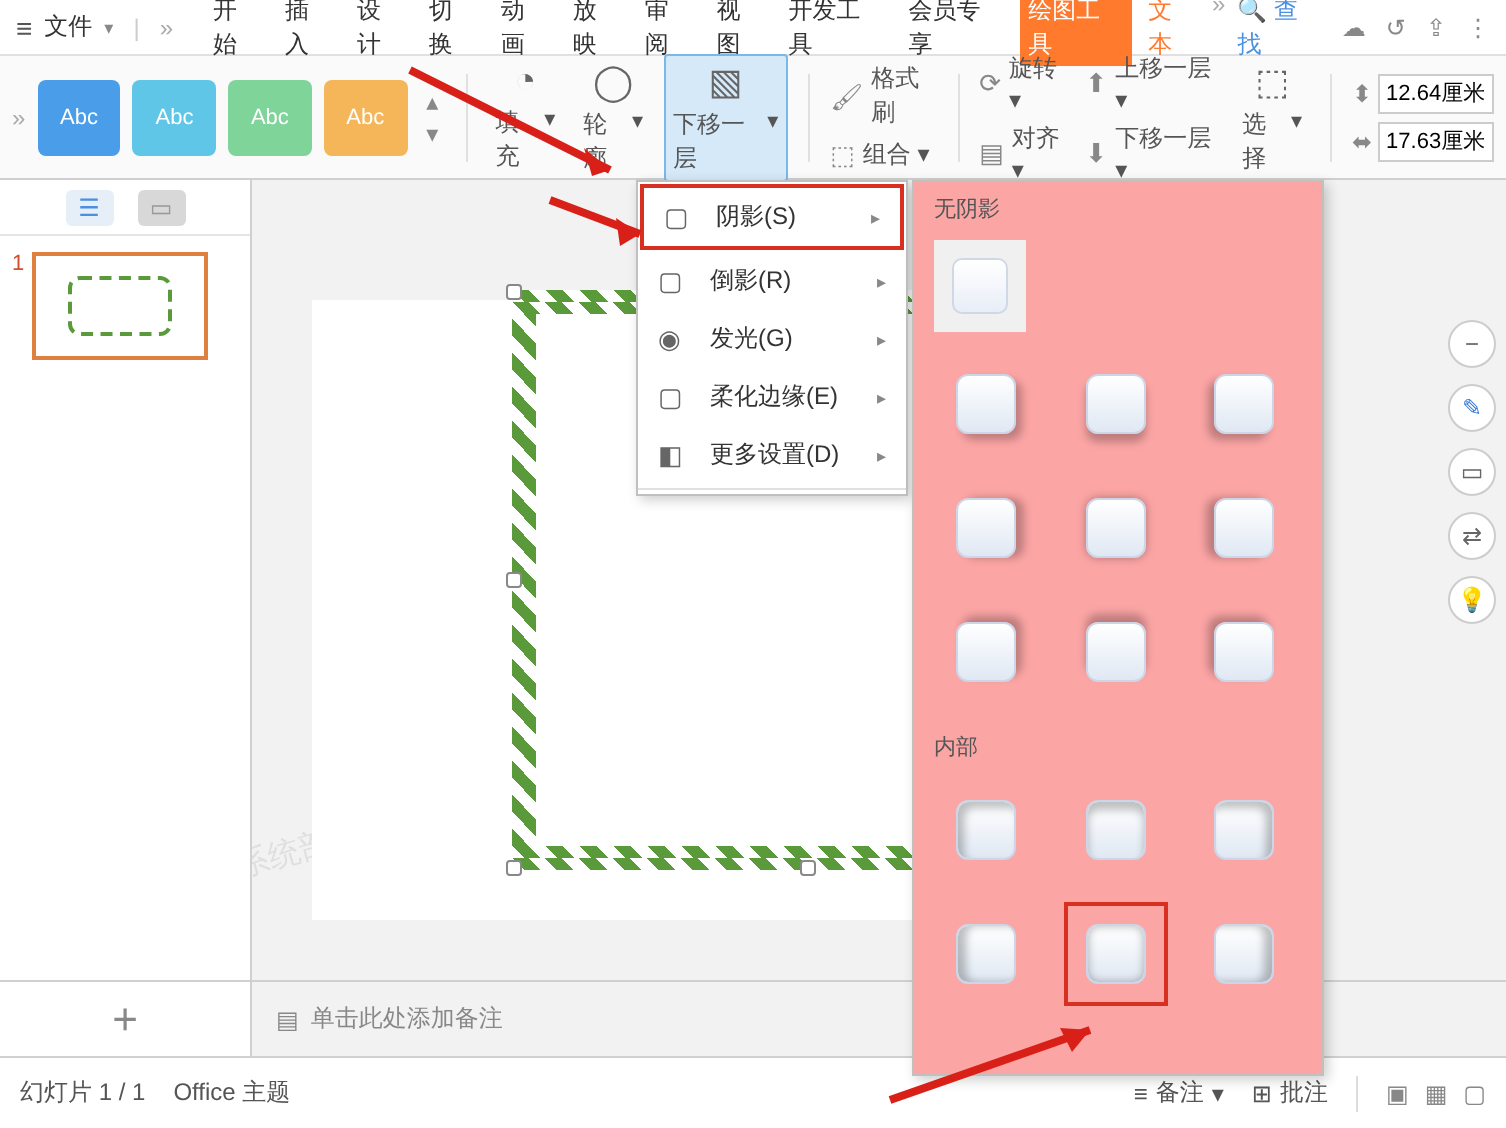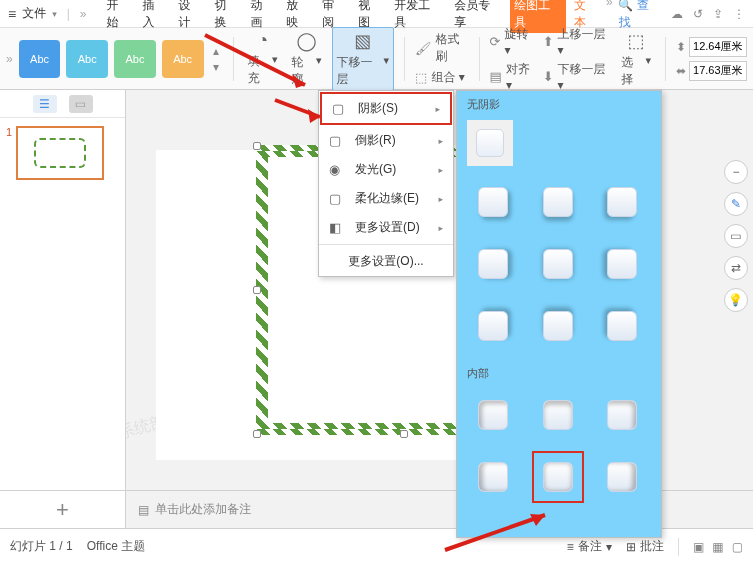--- a/index.html
+++ b/index.html
@@ -49,21 +49,21 @@
 .slide { position: absolute; left: 30px; top: 60px; width: 400px; height: 310px; background: #fff; }
 .dashed-rect { position: absolute; left: 130px; top: 55px; width: 300px; height: 290px; border: 6px solid transparent; background-image: repeating-linear-gradient(45deg, #5a9a3a 0 6px, #fff 6px 12px); padding: 6px; }
 .dashed-rect::after { content: ""; position: absolute; inset: 6px; background: #fff; }
 .sel-handle { position: absolute; width: 8px; height: 8px; background: #fff; border: 1px solid #888; border-radius: 2px; }
 .effect-menu { position: absolute; left: 318px; top: 90px; width: 136px; background: #fff; border: 1px solid #c0c0c0; box-shadow: 2px 2px 6px rgba(0,0,0,0.2); z-index: 10; }
 .effect-menu .mi { display: flex; align-items: center; gap: 8px; padding: 6px 10px; color: #333; cursor: pointer; position: relative; }
 .effect-menu .mi .mico { width: 18px; color: #666; font-size: 13px; }
 .effect-menu .mi .arrow { margin-left: auto; color: #888; font-size: 9px; }
 .effect-menu .mi.hl { border: 2px solid #d83020; margin: 1px; }
 .effect-menu .msep { height: 1px; background: #e0e0e0; margin: 2px 0; }
-.shadow-panel { position: absolute; left: 456px; top: 90px; width: 206px; height: 448px; background: #7dd3fc; border: 1px solid #c0c0c0; box-shadow: 2px 2px 6px rgba(0,0,0,0.2); z-index: 10; overflow: hidden; }
+.shadow-panel { position: absolute; left: 456px; top: 90px; width: 206px; height: 448px; background: #fca5a5; border: 1px solid #c0c0c0; box-shadow: 2px 2px 6px rgba(0,0,0,0.2); z-index: 10; overflow: hidden; }
 .shadow-panel .sec-label { padding: 6px 10px; color: #555; font-size: 11px; }
 .shadow-panel .no-shadow { margin: 2px 10px 8px; width: 46px; height: 46px; background: #f0f0f0; display: flex; align-items: center; justify-content: center; }
 .shadow-panel .no-shadow .box { width: 28px; height: 28px; background: linear-gradient(#fff,#e8eef7); border-radius: 5px; border: 1px solid #d0d8e6; }
 .shadow-panel .grid { display: grid; grid-template-columns: repeat(3, 1fr); gap: 14px 14px; padding: 4px 12px 10px; }
 .shadow-panel .swatch { width: 48px; height: 48px; display: flex; align-items: center; justify-content: center; }
 .shadow-panel .swatch .box { width: 30px; height: 30px; background: linear-gradient(#fff,#e0e8f3); border-radius: 6px; border: 1px solid #ccd6e6; }
 .shadow-panel .swatch.highlight { outline: 2px solid #d83020; }
 .right-tools { position: absolute; right: 2px; top: 160px; width: 30px; display: flex; flex-direction: column; gap: 8px; align-items: center; }
 .right-tools .tool { width: 24px; height: 24px; border: 1px solid #ccc; border-radius: 12px; display: flex; align-items: center; justify-content: center; color: #666; background: #fff; font-size: 12px; }
 .right-tools .tool.blue { color: #3a7ad6; }
@@ -231,23 +231,20 @@
       <span class="mico">▢</span>
       <span>柔化边缘(E)</span>
       <span class="arrow">▸</span>
     </div>
   <div class="mi">
       <span class="mico">◧</span>
       <span>更多设置(D)</span>
       <span class="arrow">▸</span>
     </div>
   <div class="msep"></div>
-  <div class="mi" style="justify-content:center">
-      <span>更多设置(O)...</span>
-    </div>
 </div>
 
 <div class="shadow-panel">
   <div class="sec-label">无阴影</div>
   <div class="no-shadow">
       <div class="box"></div>
     </div>
   <div class="grid">
     <div class="swatch">
         <div class="box" style="box-shadow:3px 3px 4px rgba(0,0,0,0.25)"></div>

